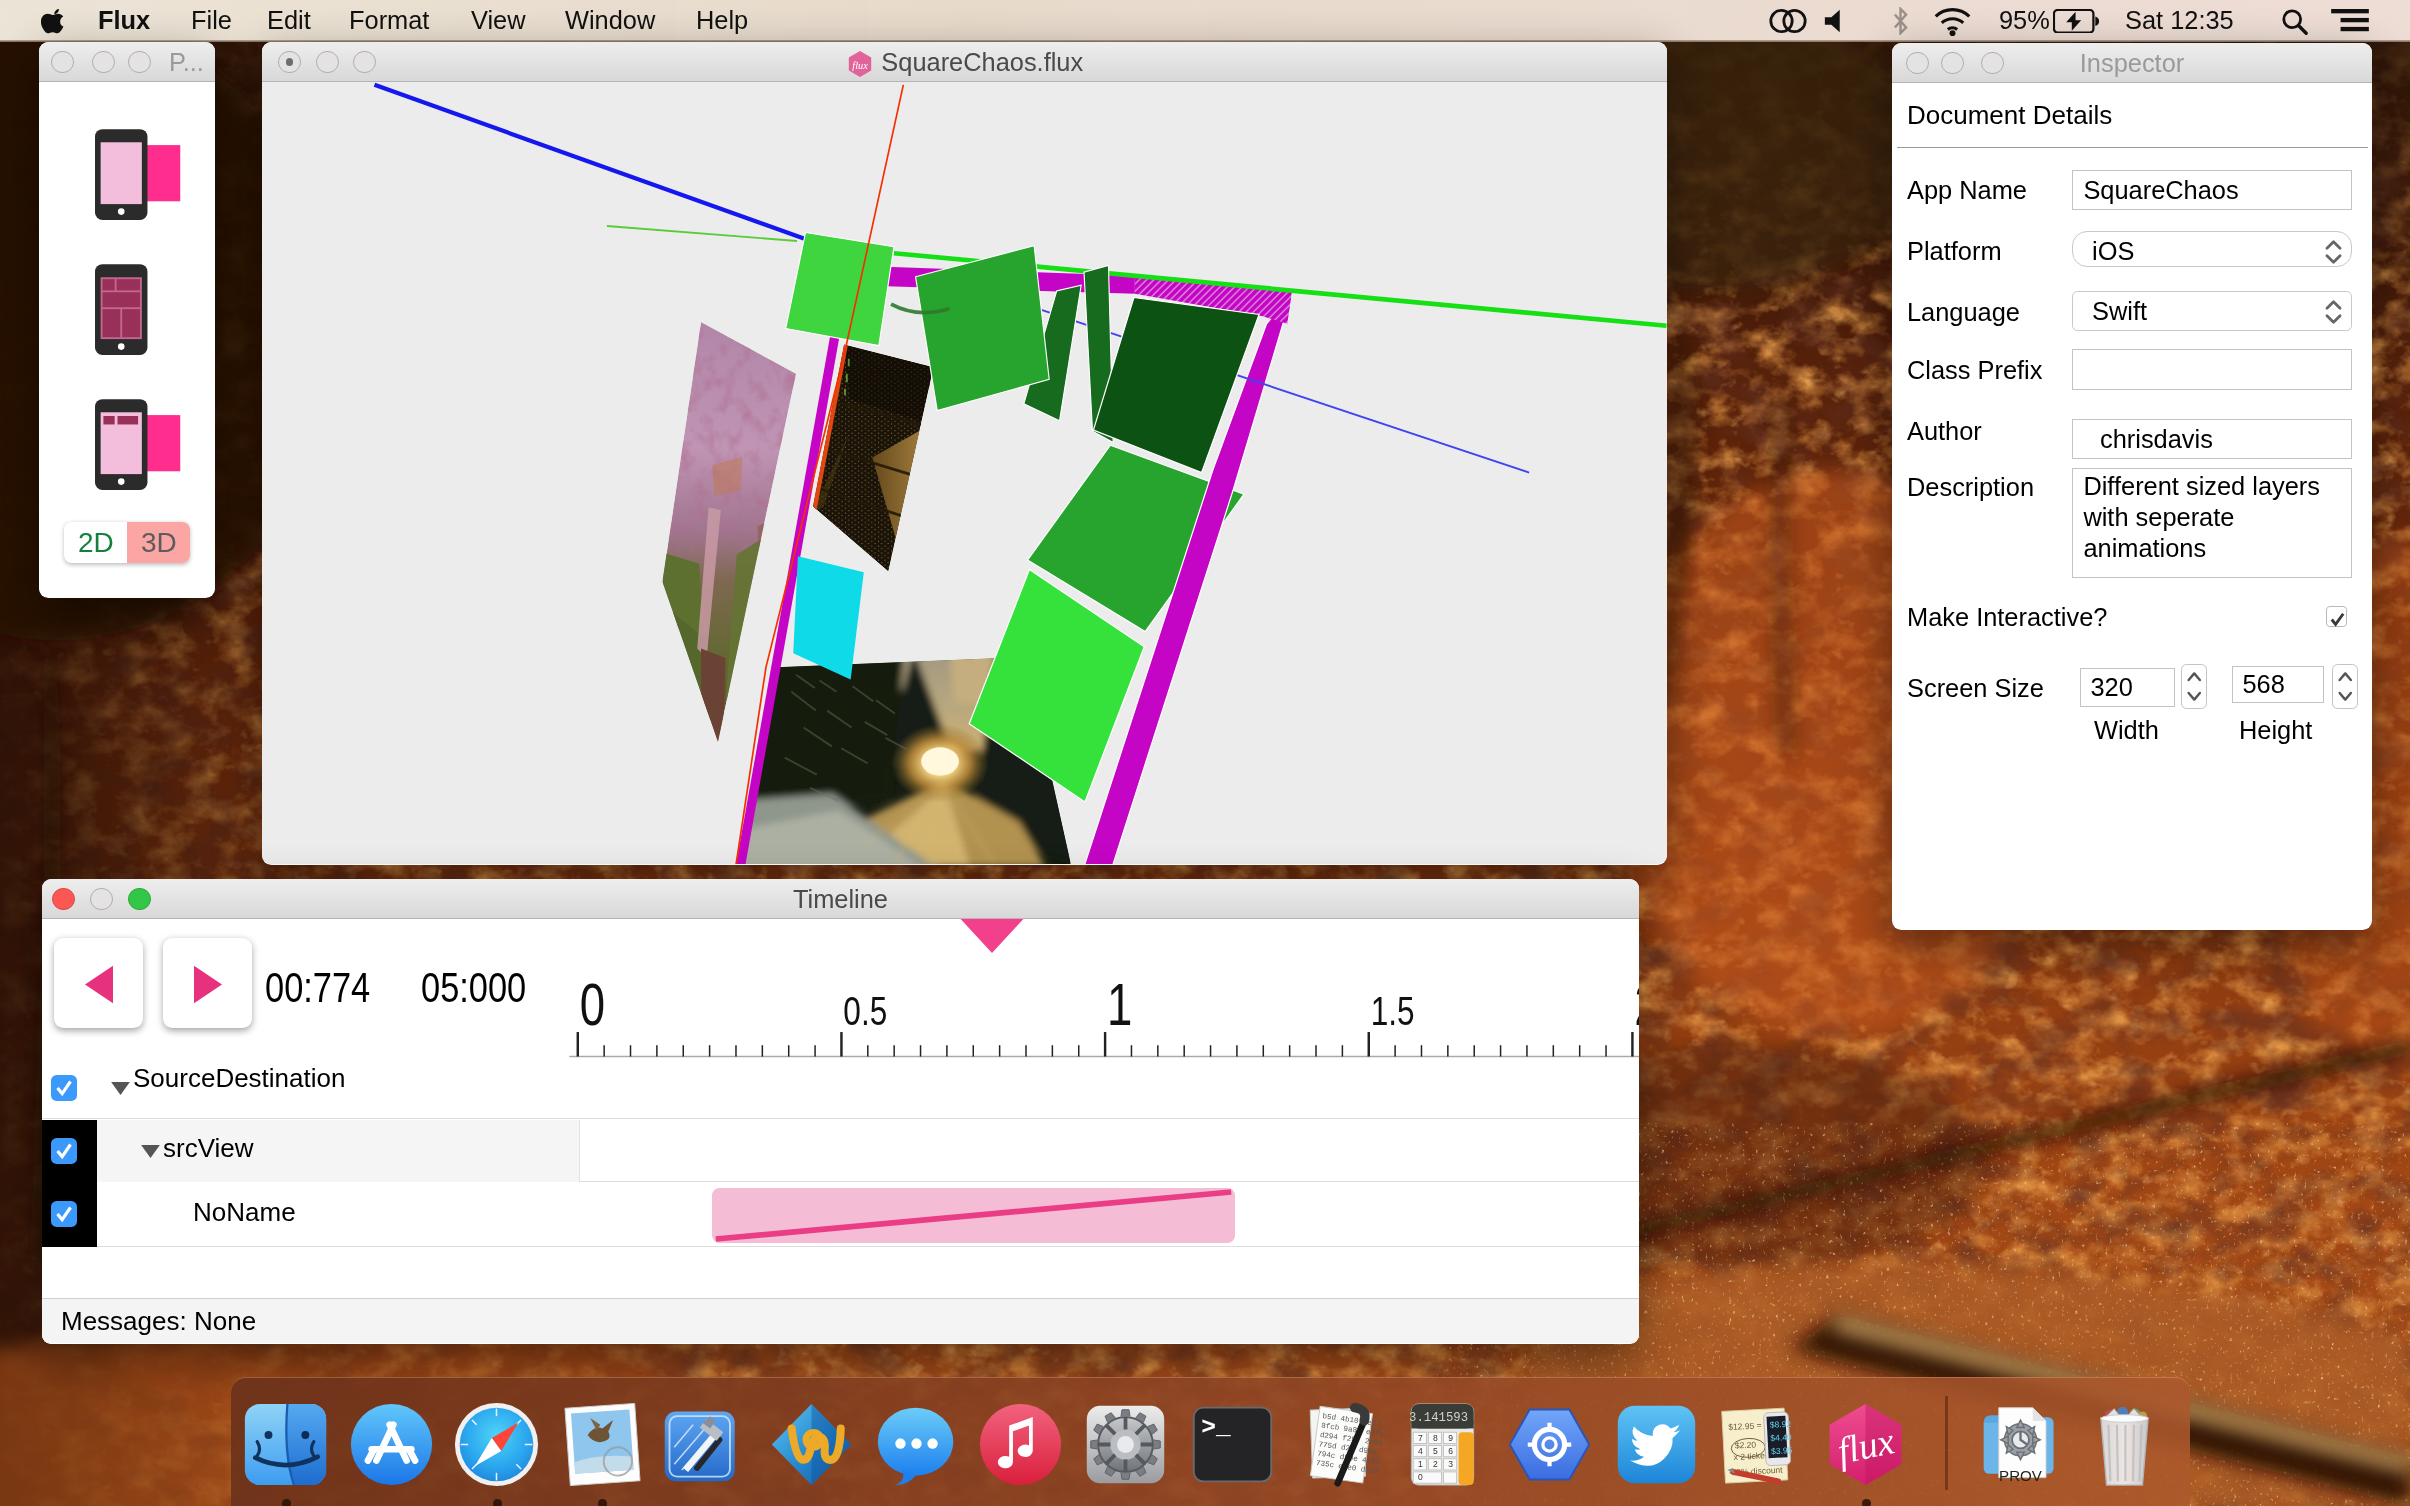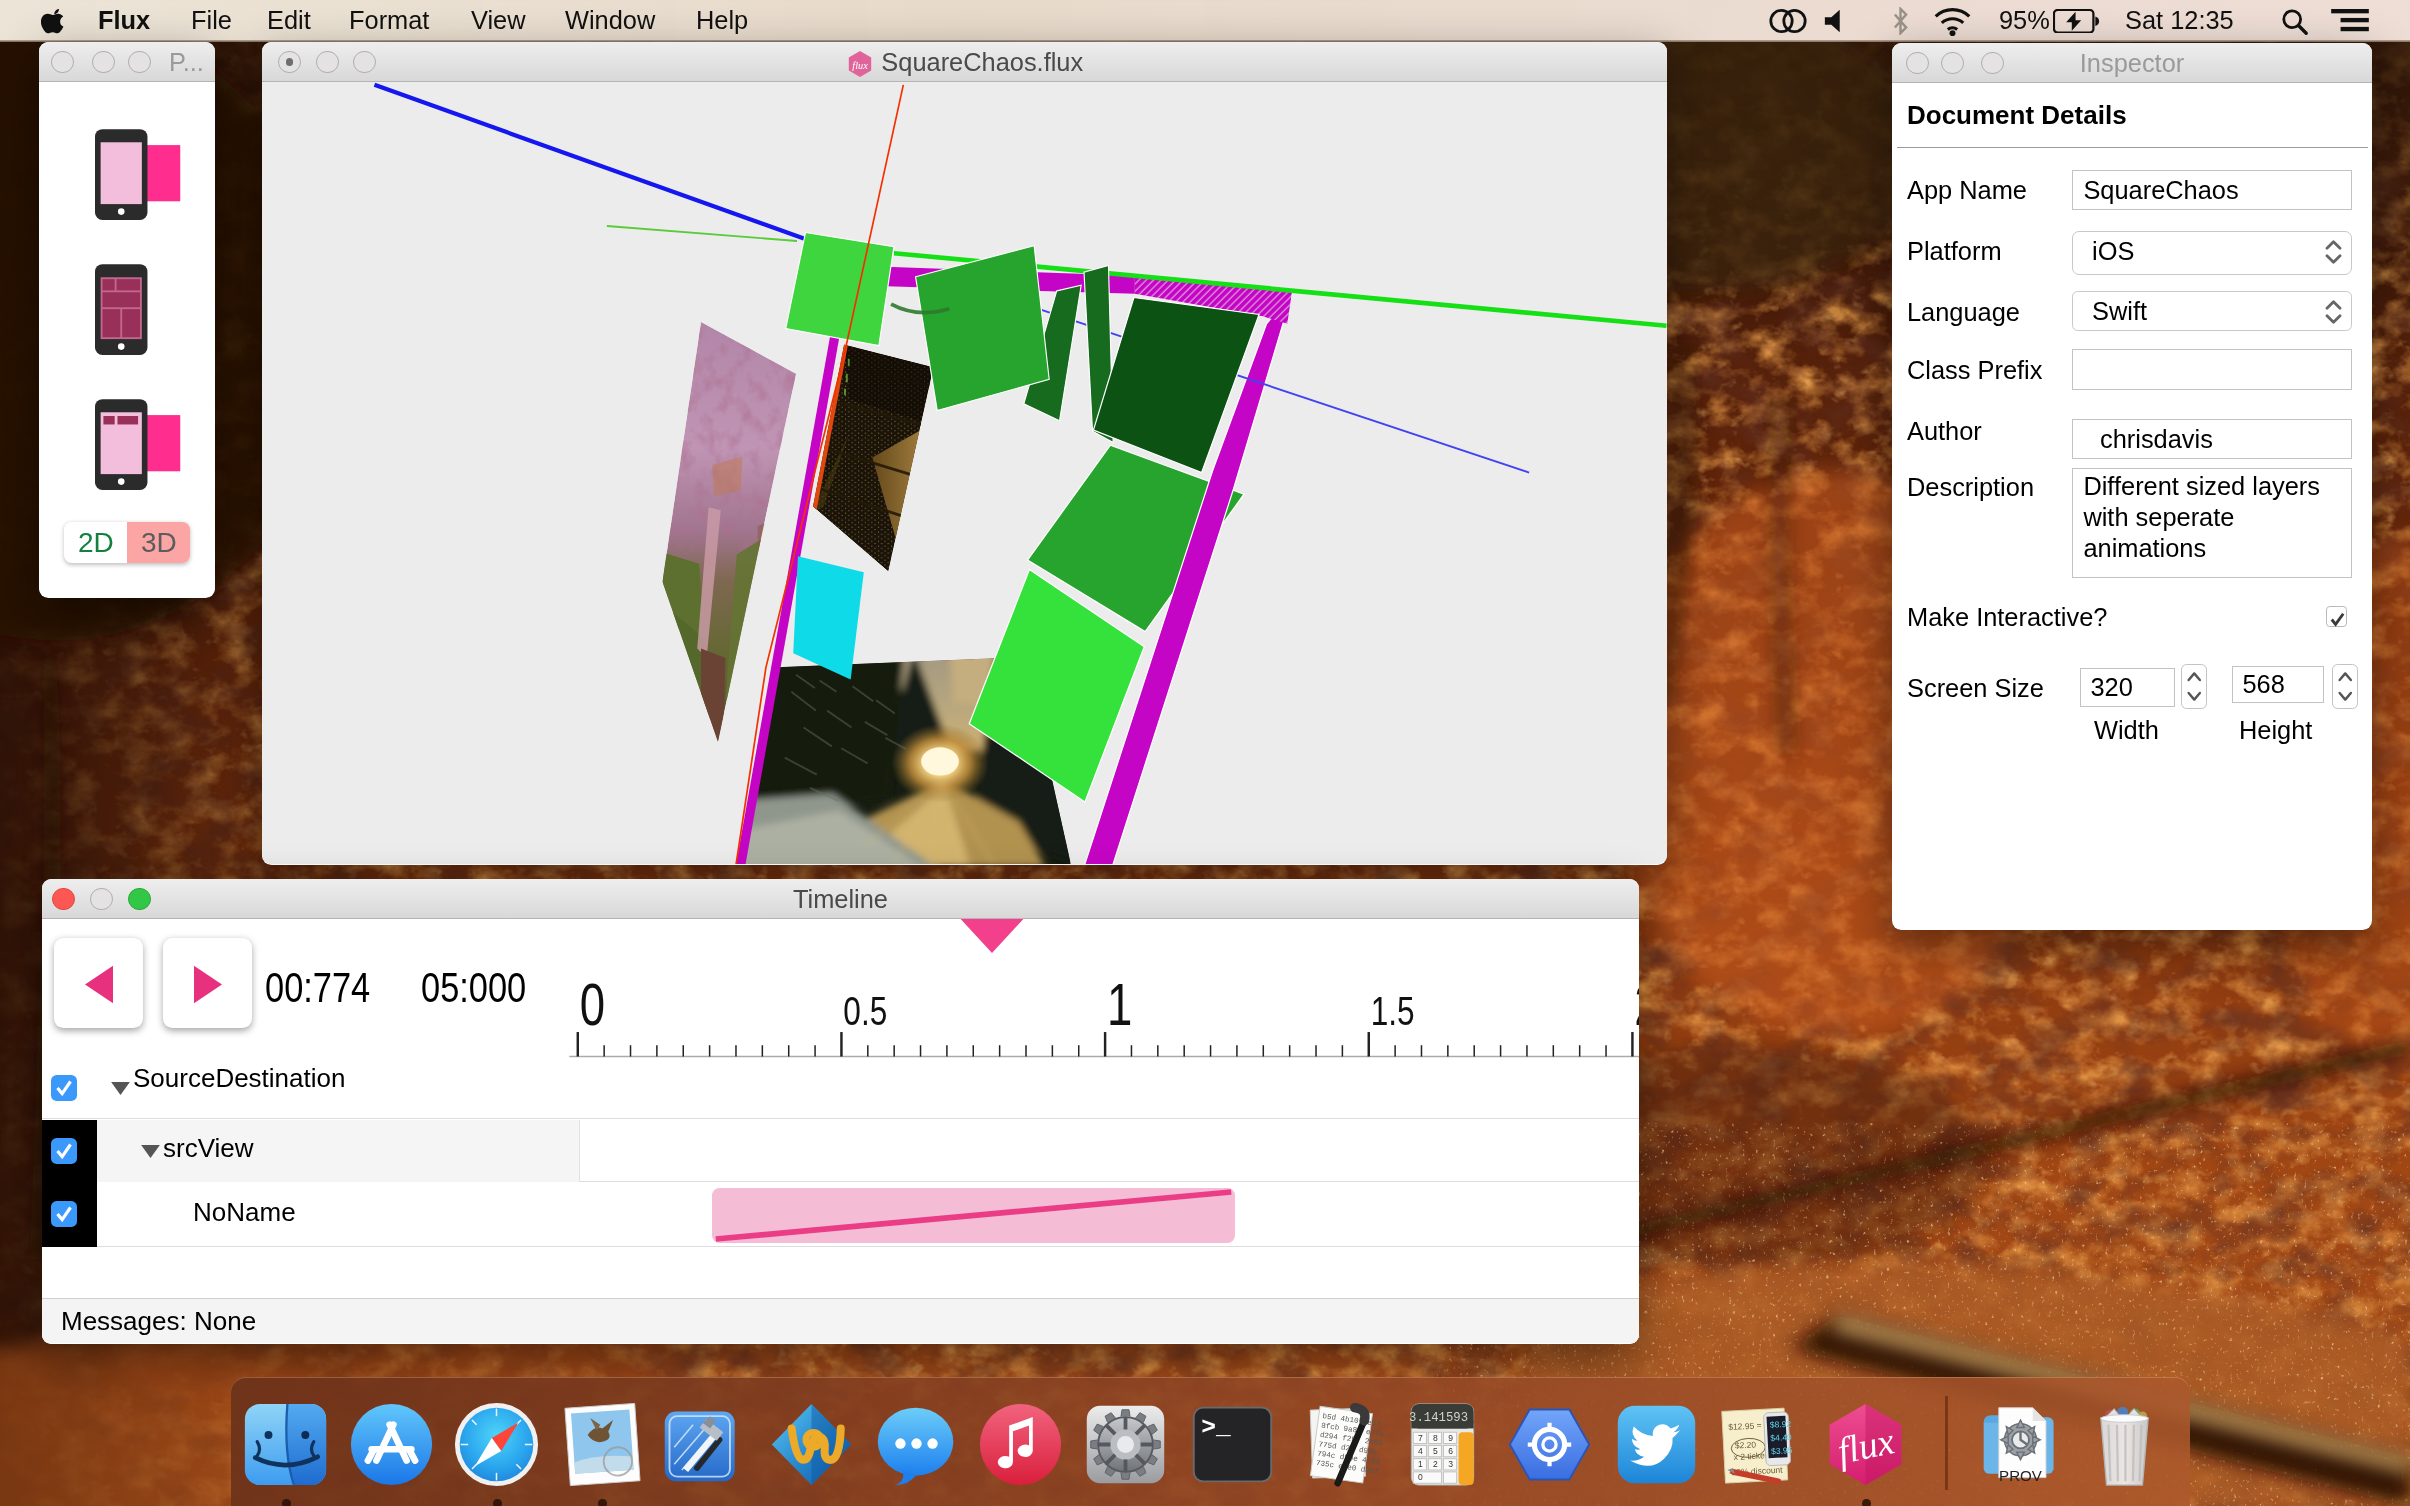--- a/index.html
+++ b/index.html
@@ -343,26 +343,26 @@
 </div>
 
 <div id="inspector" class="win" style="left:1892px;top:43px;width:480px;height:887px">
   <div class="tbar">
       <div class="tl gray" style="left:14px"></div>
       <div class="tl gray" style="left:49px"></div>
       <div class="tl gray" style="left:89px"></div>
     <div class="ttext" style="color:#9a9a9a">Inspector</div>
     </div>
   <div class="abs" style="left:0;top:40px;width:480px;height:847px;font-size:25.4px;color:#000">
-    <div class="abs" style="left:15px;top:17px;font-weight:bold;font-size:26px">Document Details</div>
+    <div class="abs" style="left:15px;top:17px;font-weight:normal;font-size:26px">Document Details</div>
     <div class="abs" style="left:4.7px;top:64px;width:471px;height:0.9px;background:#9a9a9a"></div>
     <div class="abs" style="left:15px;top:93px">App Name</div>
     <div class="abs" style="left:180px;top:87px;width:280px;height:40px;border:0.9px solid #c3c3c3;background:#fff;line-height:39px;padding-left:10.4px">SquareChaos</div>
     <div class="abs" style="left:15px;top:154px">Platform</div>
-    <div class="abs" style="left:180px;top:148px;width:280px;height:44px;border:0.9px solid #c8c8c8;border-radius:7px;background:#fff;line-height:38px;padding-left:19px">iOS
+    <div class="abs" style="left:180px;top:148px;width:280px;height:36px;border:0.9px solid #c8c8c8;border-radius:15px;background:#fff;line-height:38px;padding-left:19px">iOS
       <svg class="abs" style="right:7.5px;top:5.6px" width="21" height="28" viewBox="0 0 22 30">
           <g fill="none" stroke="#666" stroke-width="3" stroke-linecap="round" stroke-linejoin="round">
             <path d="M4 11 L11 4 L18 11"></path>
             <path d="M4 19 L11 26 L18 19"></path>
           </g>
         </svg>
     </div>
     <div class="abs" style="left:15px;top:215px">Language</div>
     <div class="abs" style="left:180px;top:208px;width:280px;height:40px;border:0.9px solid #c8c8c8;border-radius:5.6px;background:#fff;line-height:38px;padding-left:19px">Swift
       <svg class="abs" style="right:7.5px;top:5.6px" width="21" height="28" viewBox="0 0 22 30">

